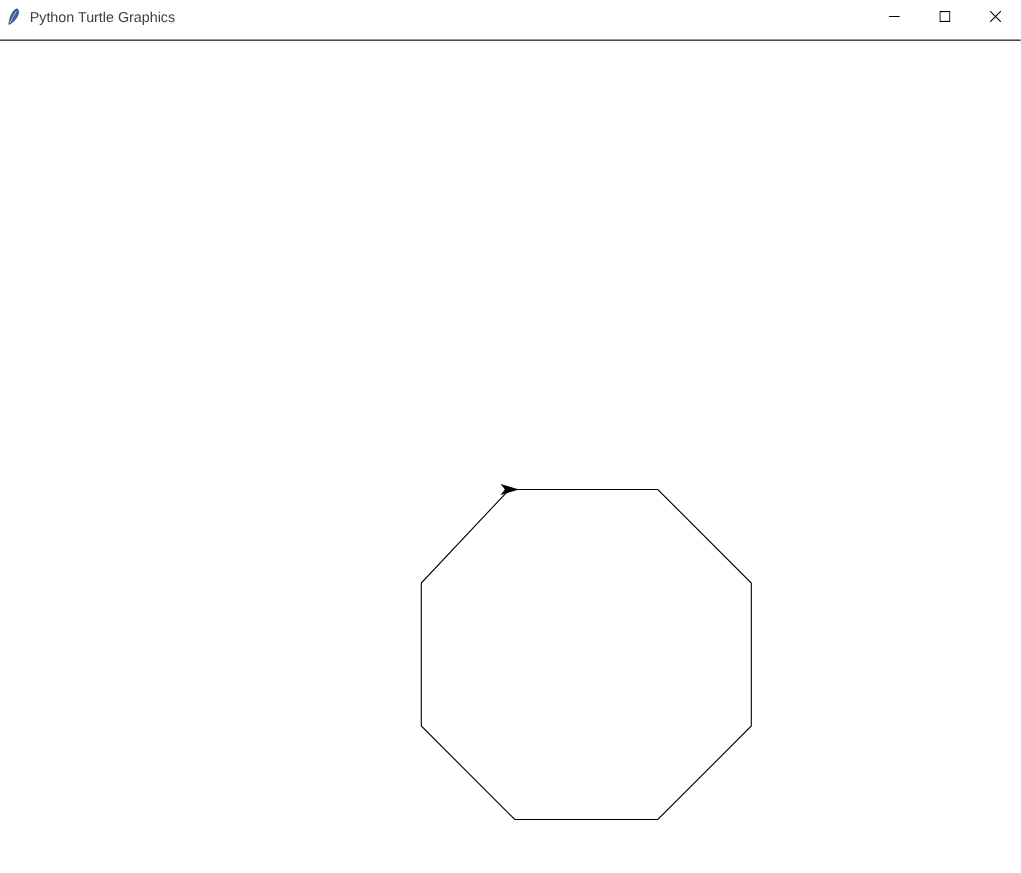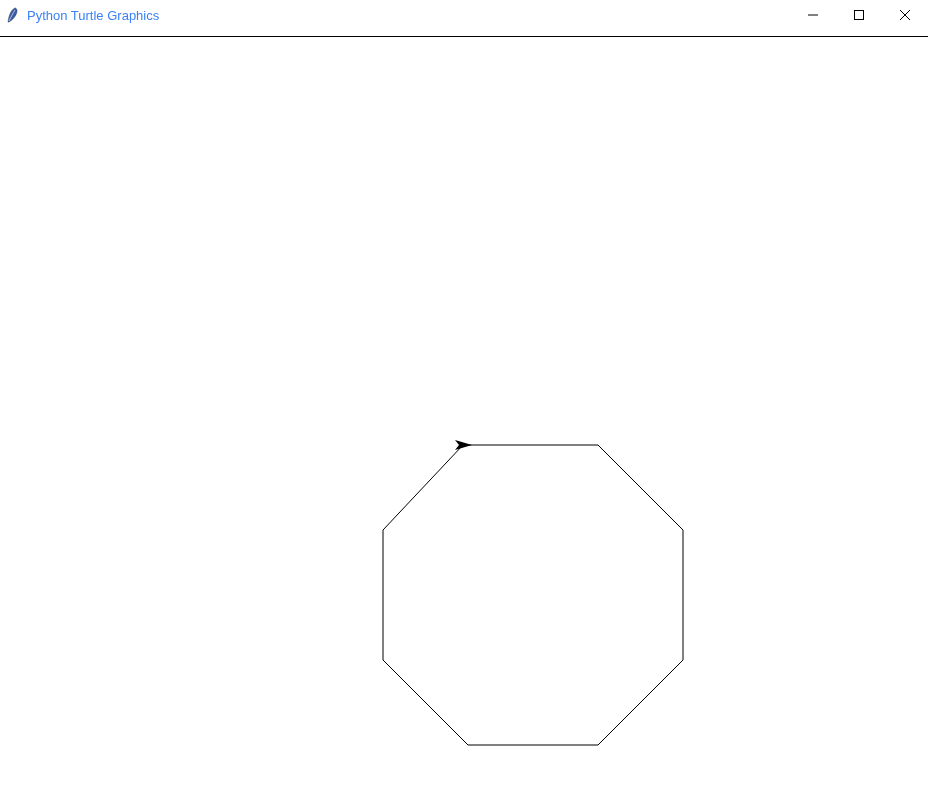--- a/index.html
+++ b/index.html
@@ -26,21 +26,21 @@
     .titlebar-icon {
       width: 16px;
       height: 16px;
       margin-right: 6px;
       display: flex;
       align-items: center;
       justify-content: center;
     }
     .title-text {
       font-size: 13px;
-      color: #3b82f6;
+      color: #404040;
     }
     .window-controls {
       position: absolute;
       right: 0;
       top: 0;
       height: 30px;
       display: flex;
     }
     .win-btn {
       width: 46px;

